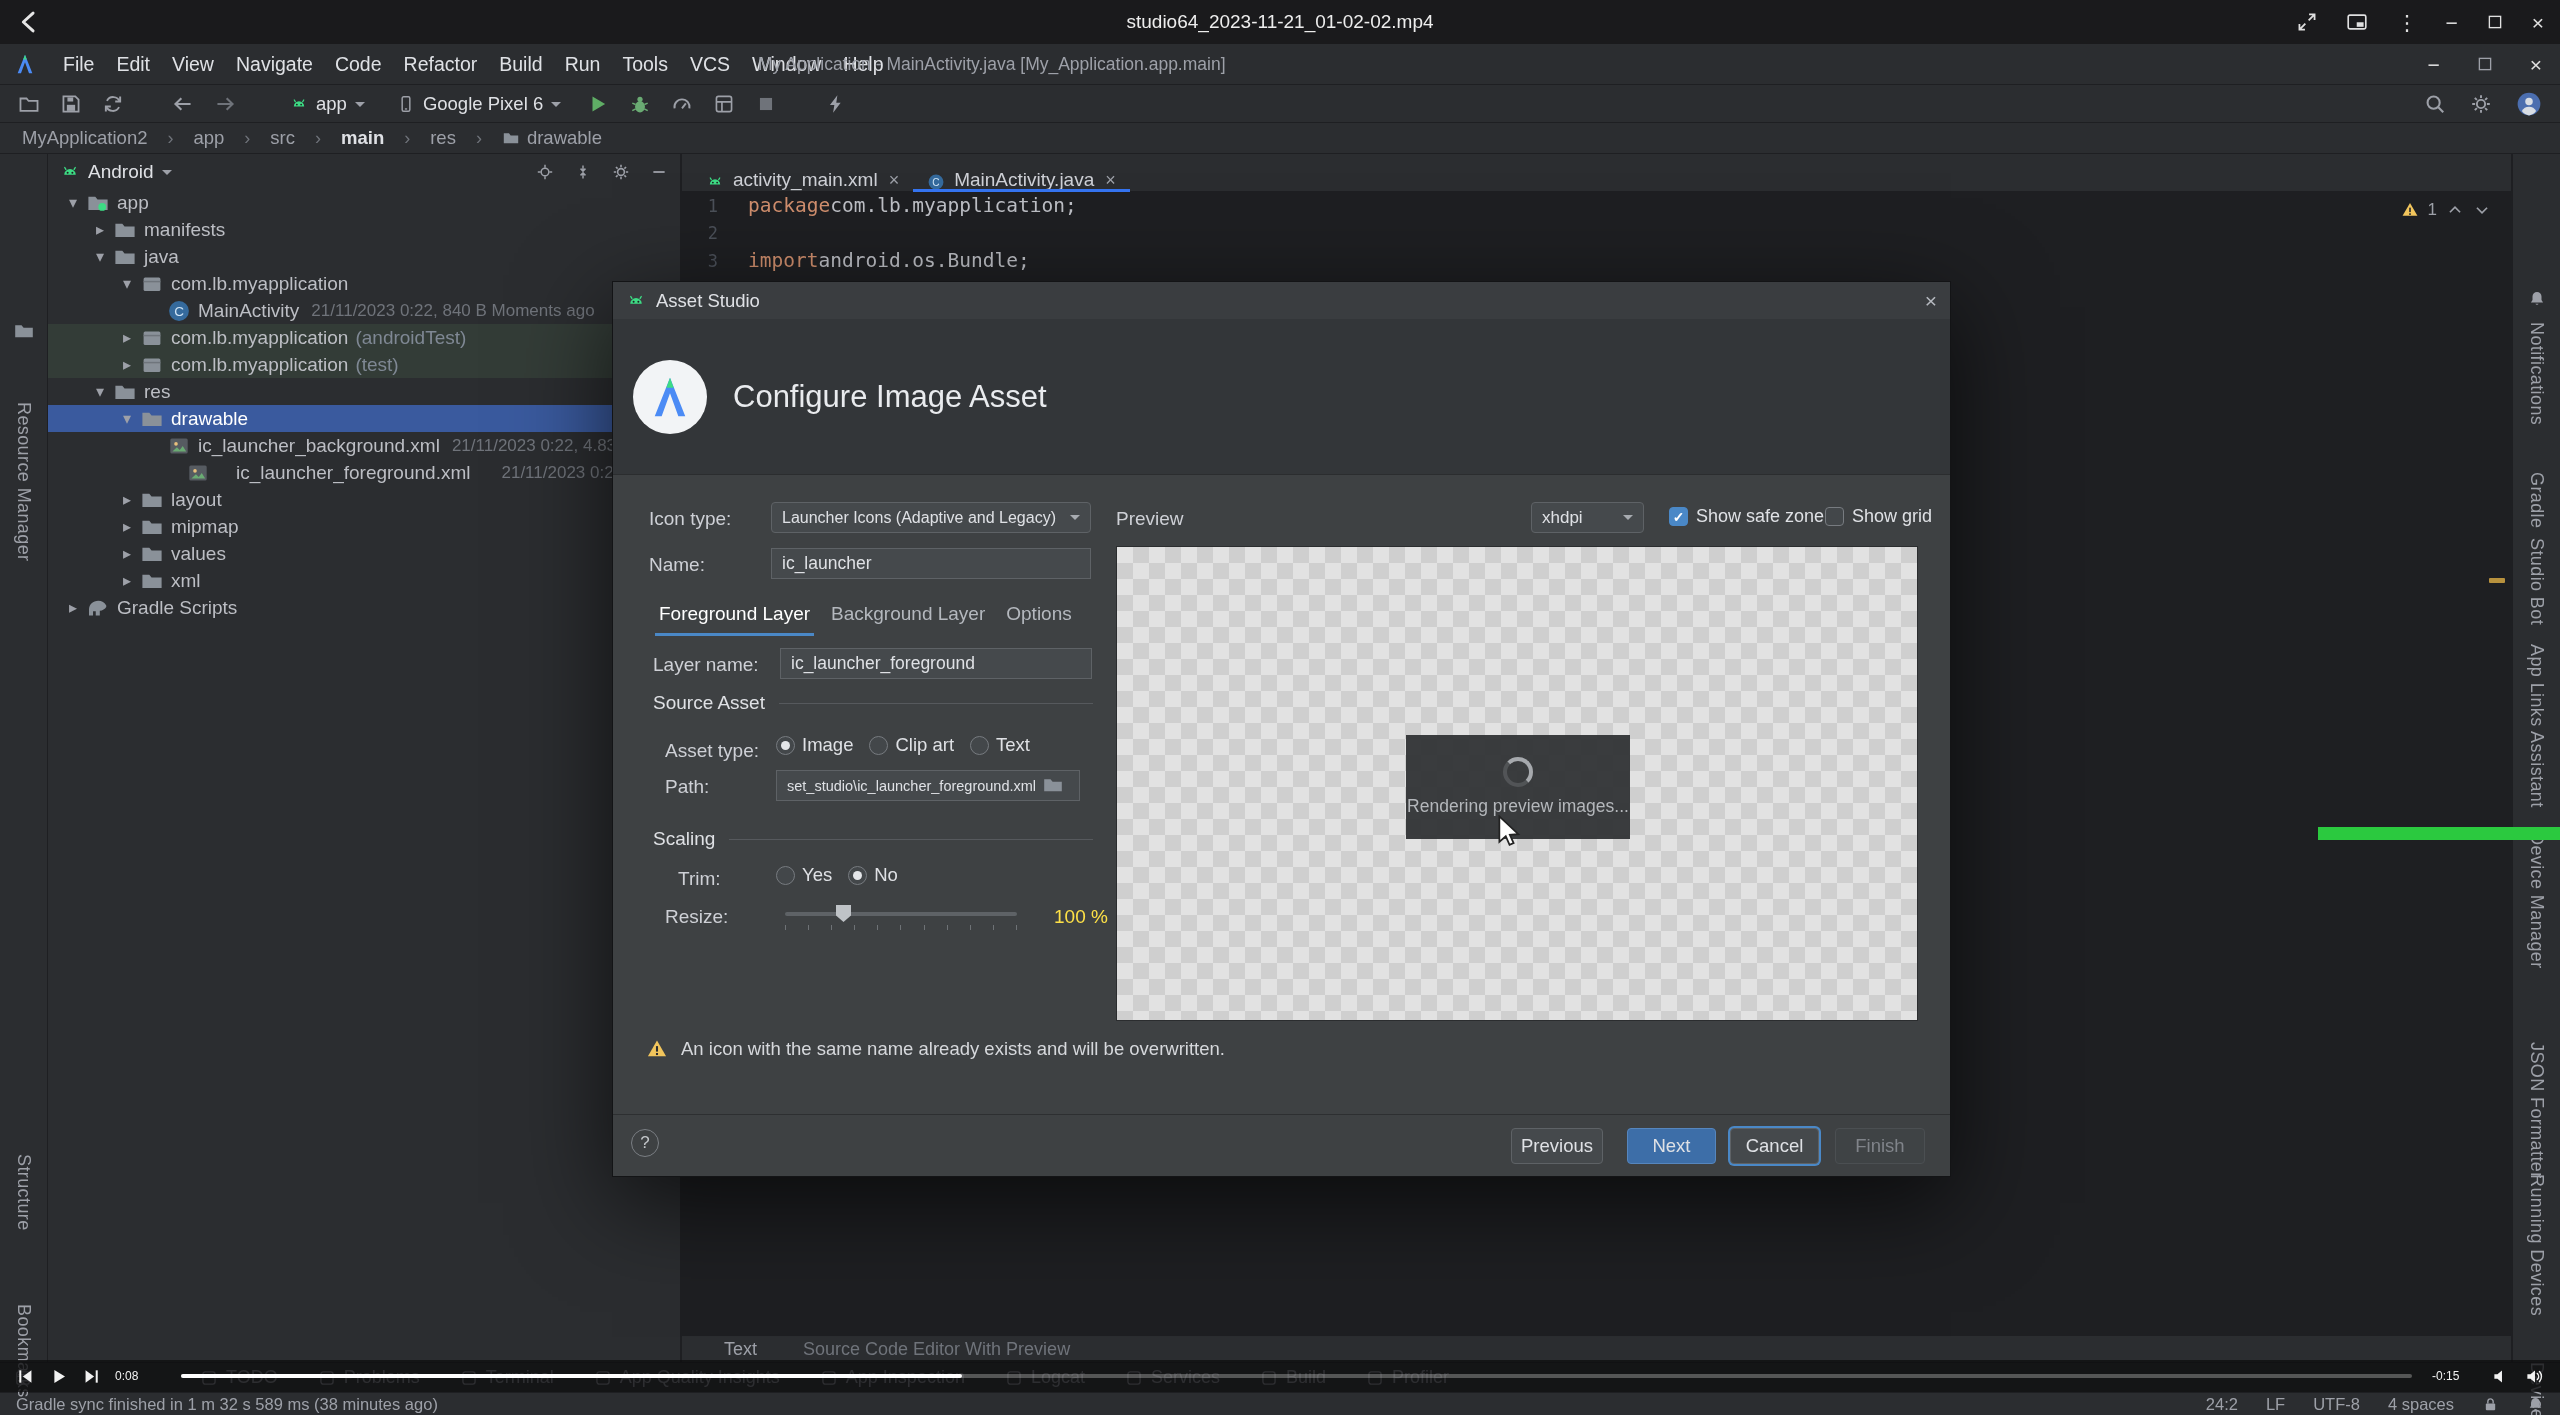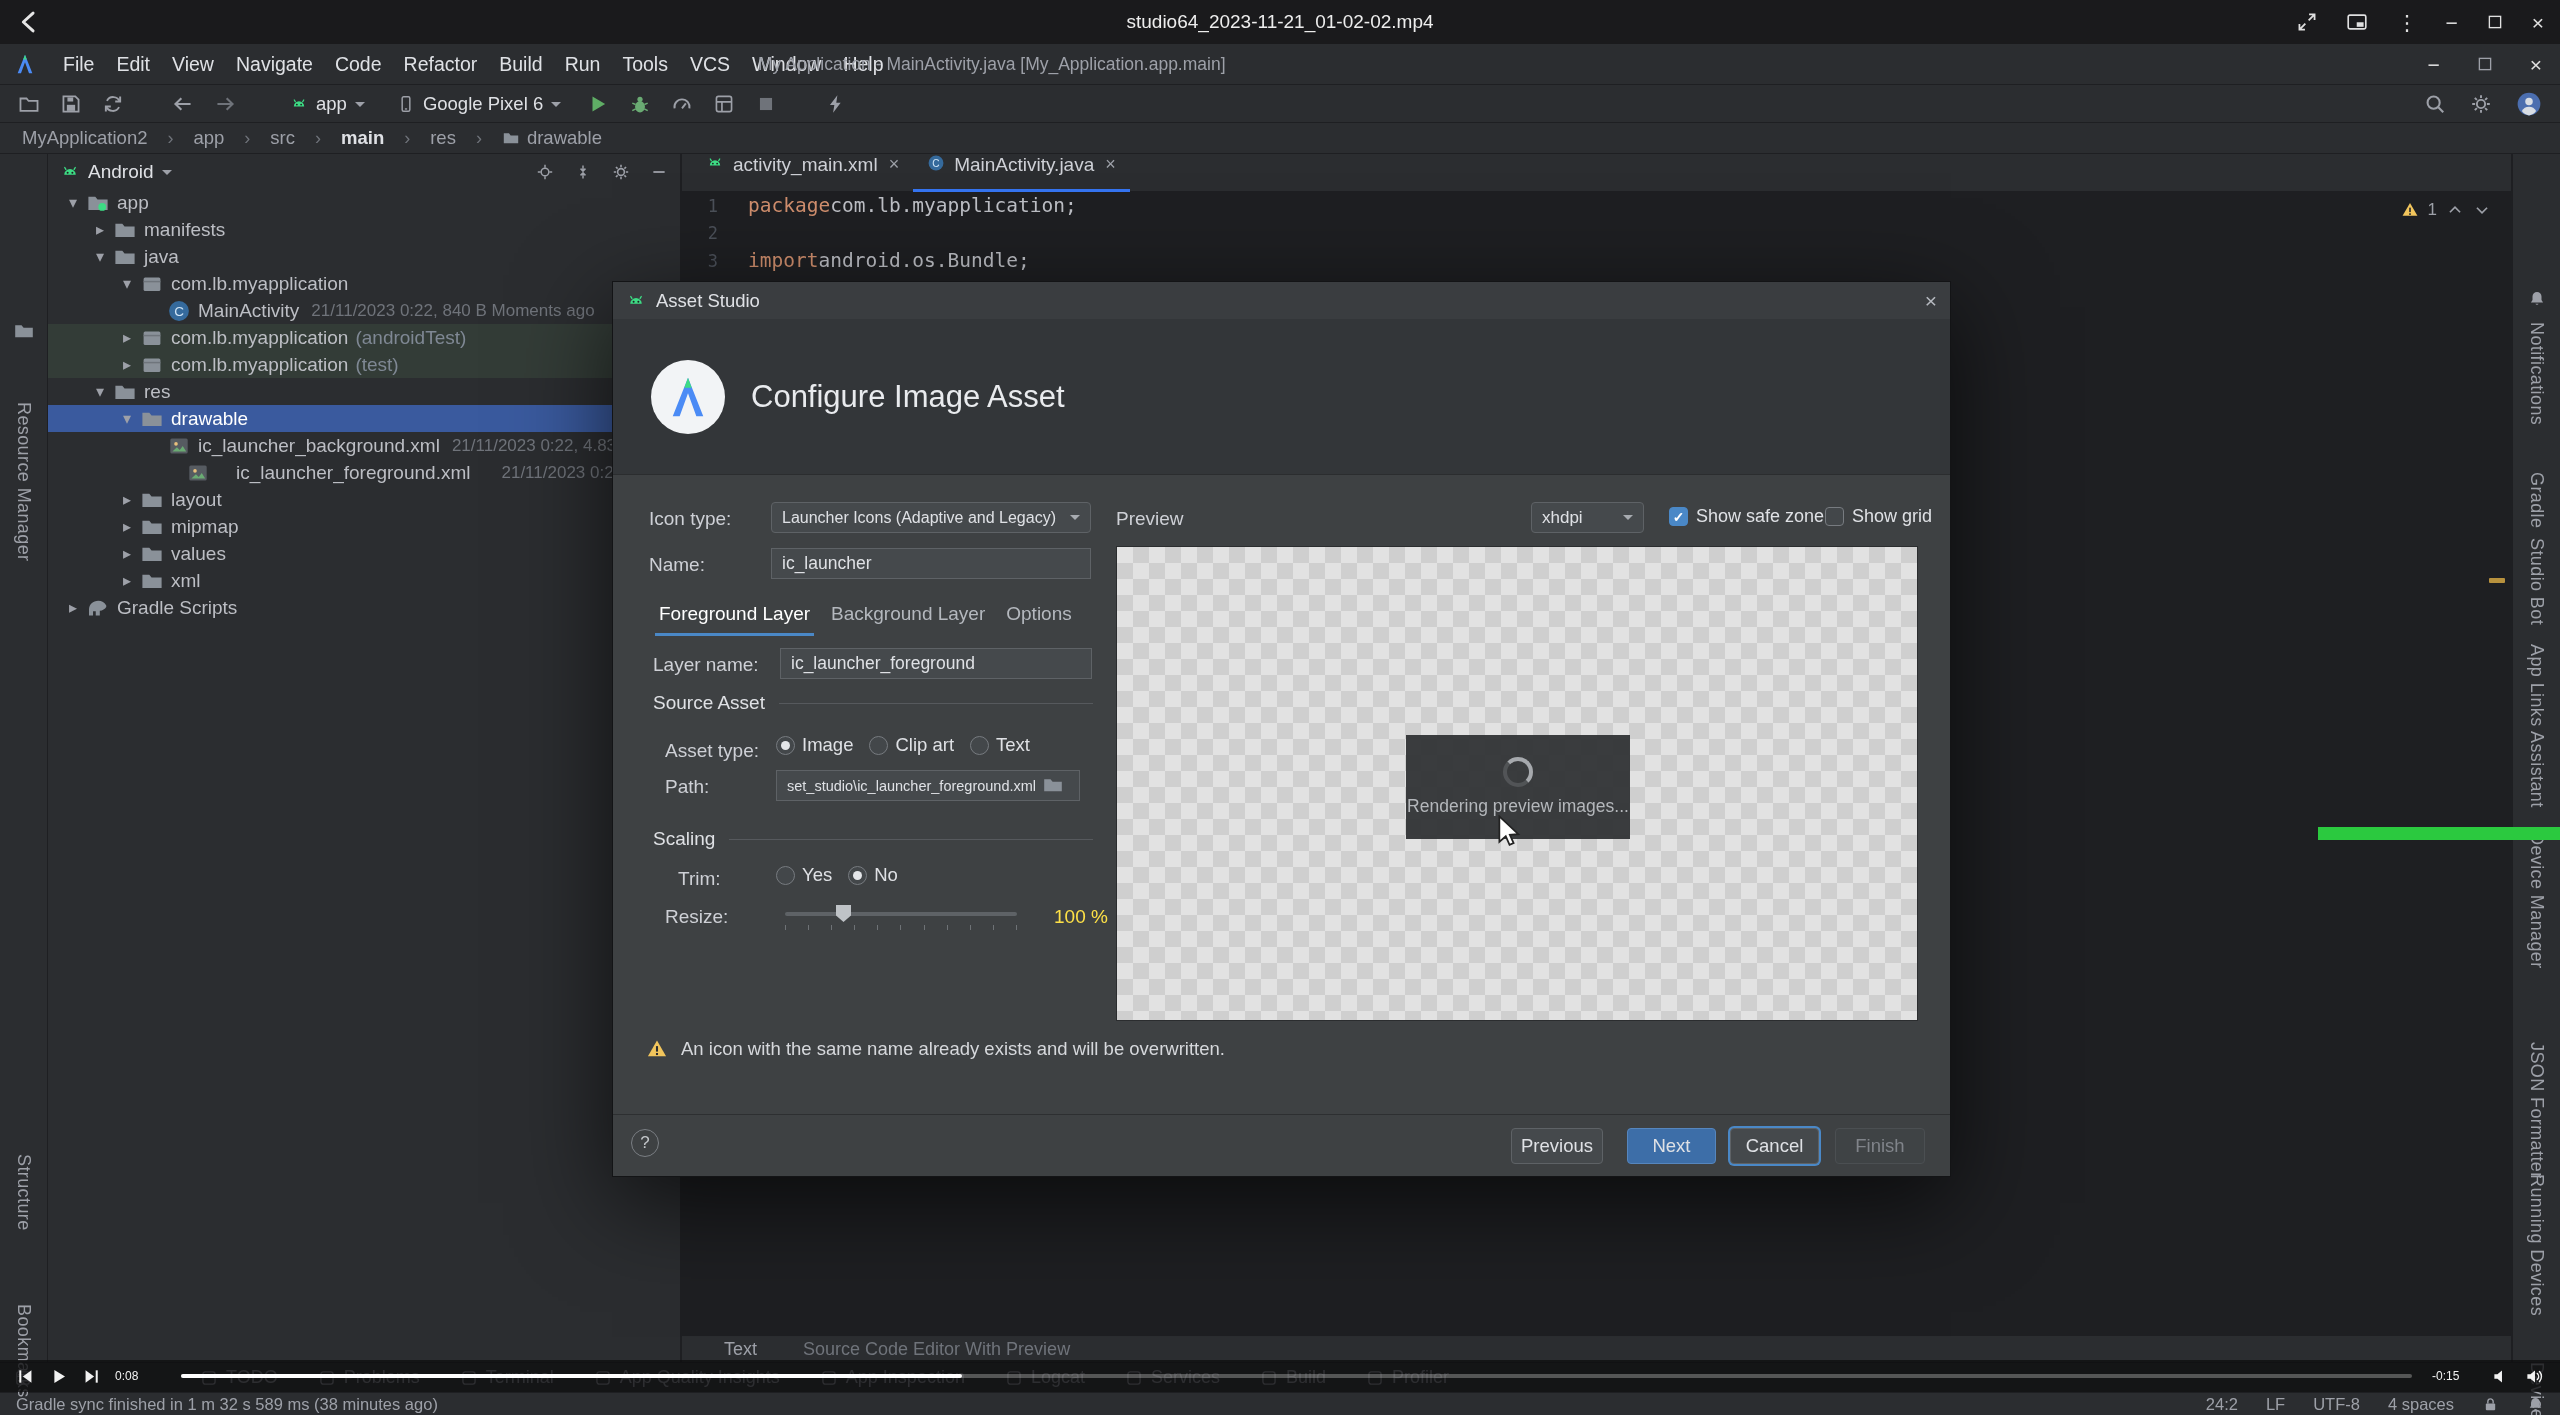--- a/index.html
+++ b/index.html
@@ -58,21 +58,21 @@
 .ticon{width:24px;height:24px;margin-right:7px;flex:none;display:inline-flex}
 .ticon svg{width:100%;height:100%}
 .tsuffix{color:#7F8894;margin-left:7px}
 .tmeta{color:#6F737A;margin-left:12px;font-size:17px}
 .trow.sel{background:#3A5A9E;color:#fff}
 .trow.vcs{background:rgba(94,146,94,.16)}
 
 
 #editor{position:absolute;left:682px;top:154px;right:49px;bottom:53px;background:#1E1F22}
 #etabs{height:38px;background:#2B2D30;border-bottom:1px solid #1E1F22;display:flex;align-items:stretch;padding-left:10px}
-.tab{display:flex;align-items:flex-start;gap:9px;padding:0 14px;font-size:19px;color:#CED0D6;position:relative}
+.tab{display:flex;align-items:flex-end;gap:9px;padding:0 14px;font-size:19px;color:#CED0D6;position:relative}
 .tab.active::after{content:"";position:absolute;left:0;right:0;bottom:-1px;height:3px;background:#3574F0}
 .tab .x{color:#9DA0A8;font-size:18px;margin-left:2px}
 #code{position:absolute;top:38px;left:0;right:0;font-family:"DejaVu Sans Mono","Liberation Mono",monospace;font-size:19.5px}
 .cline{height:27.5px;display:flex;align-items:center}
 .lnum{width:66px;flex:none;text-align:right;padding-right:30px;color:#4B5059;font-size:17px}
 .kw{color:#CF8E6D}.pln{color:#BCBEC4}
 #inspections{position:absolute;top:46px;right:20px;display:flex;gap:9px;align-items:center;color:#9DA0A8;font-size:17px}
 #scroll-mark{position:absolute;right:6px;top:424px;width:16px;height:5px;background:#B8923E;border-radius:1px}
 #editor-bottom{position:absolute;left:0;right:0;bottom:0;height:27px;background:#2B2D30;border-top:1px solid #1E1F22;display:flex;align-items:center;gap:46px;padding-left:42px;font-size:18px;color:#9DA0A8}
 #editor-bottom .dim2{color:#6F737A}
@@ -84,21 +84,21 @@
 #statusbar{position:absolute;left:0;right:0;bottom:0;height:23px;background:#2B2D30;border-top:1px solid #1E1F22;display:flex;align-items:center;padding:0 16px;font-size:16.5px;color:#9DA0A8;z-index:1}
 #status-right{margin-left:auto;display:flex;gap:28px;align-items:center}
 #status-right .icon{width:17px;height:17px}
 
 #green-line{position:absolute;left:2318px;top:827px;width:242px;height:13px;z-index:15}
 
 
 #dialog{position:absolute;left:612px;top:281px;width:1339px;height:896px;background:#3E4143;border:1px solid #131416;box-shadow:0 26px 90px rgba(0,0,0,.65);z-index:20}
 #dlg-titlebar{position:absolute;top:0;left:0;right:0;height:37px;background:#3A3D40;display:flex;align-items:center;gap:10px;padding:0 13px;font-size:18.5px;color:#DFE1E5}
 #dlg-close{margin-left:auto;font-size:21px;color:#B6BAC0}
-#dlg-header{position:absolute;top:37px;left:0;right:0;height:156px;background:#333639;border-bottom:1px solid #2B2D2F;display:flex;align-items:center;gap:26px;padding-left:38px}
+#dlg-header{position:absolute;top:37px;left:0;right:0;height:156px;background:#333639;border-bottom:1px solid #2B2D2F;display:flex;align-items:center;gap:26px;padding-left:20px}
 #dlg-logo{width:74px;height:74px;border-radius:50%;background:#F2F4F6;display:flex;align-items:center;justify-content:center;flex:none;padding:10px}
 #dlg-logo svg{width:100%;height:100%}
 #dlg-header h1{font-size:31px;font-weight:400;color:#E9EBEE}
 .f-label{position:absolute;font-size:19px;color:#CED0D6;white-space:nowrap}
 #lbl-icontype{left:36px;top:226px}#lbl-name{left:36px;top:272px}#lbl-layer{left:40px;top:372px}
 #lbl-assettype{left:52px;top:458px}#lbl-path{left:52px;top:494px}#lbl-trim{left:65px;top:586px}
 #lbl-resize{left:52px;top:624px}#lbl-preview{left:503px;top:226px}#resize-val{left:441px;top:624px;color:#fde047}
 .combo{position:absolute;height:31px;background:#45494C;border:1px solid #5E6266;border-radius:4px;display:flex;align-items:center;padding:0 30px 0 10px;font-size:17px;color:#DFE1E5;white-space:nowrap;overflow:hidden}
 .combo::after{content:"";position:absolute;right:10px;top:12px;border:5.5px solid transparent;border-top-color:#A7ABB0}
 #combo-icontype{left:158px;top:220px;width:320px;font-size:16px}

